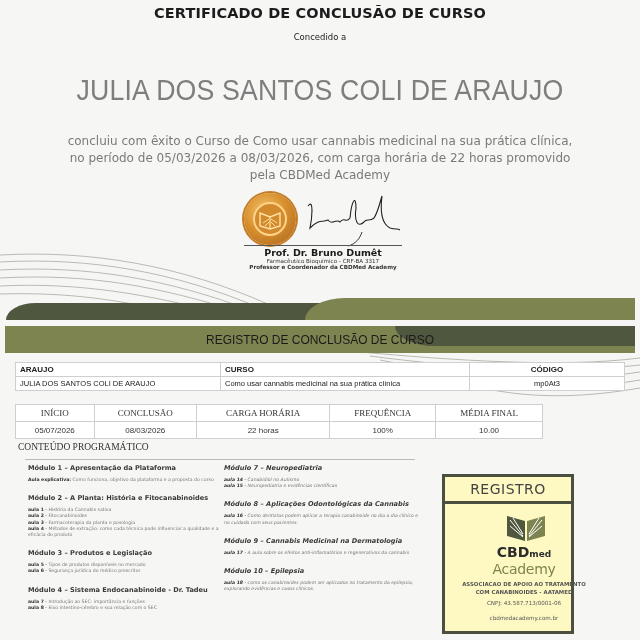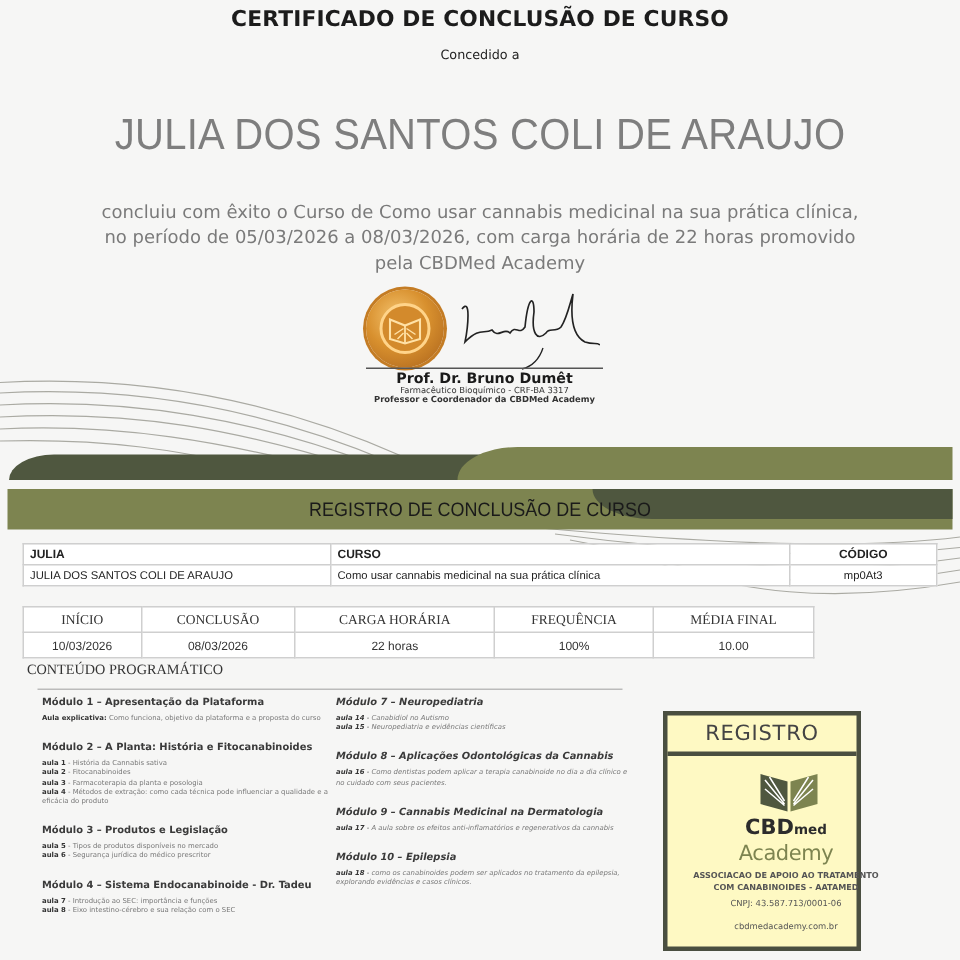--- a/index.html
+++ b/index.html
@@ -181,43 +181,43 @@
 
   <div class="band-top-dark"></div>
   <div class="band-top-olive"></div>
   <div class="band-reg-olive"></div>
   <div class="band-reg-dark"></div>
   <div class="reg-title">REGISTRO DE CONCLUSÃO DE CURSO</div>
 
   <table class="t1">
     <tbody>
         <tr>
-      <td class="hdr" style="width:205px">JULIA</td>
-      <td class="hdr" style="width:306px">CURSO</td>
+      <td class="hdr" style="width:205px">ARAUJO</td>
+      <td class="hdr" style="width:249px">CURSO</td>
       <td class="hdr center">CÓDIGO</td>
     </tr>
     <tr>
       <td>JULIA DOS SANTOS COLI DE ARAUJO</td>
       <td>Como usar cannabis medicinal na sua prática clínica</td>
       <td class="center">mp0At3</td>
     </tr>
   </tbody>
     </table>
 
   <table class="t2">
     <tbody>
         <tr class="hdr">
       <td>INÍCIO</td>
       <td>CONCLUSÃO</td>
       <td>CARGA HORÁRIA</td>
       <td>FREQUÊNCIA</td>
       <td>MÉDIA FINAL</td>
     </tr>
     <tr class="val">
-      <td>10/03/2026</td>
+      <td>05/07/2026</td>
       <td>08/03/2026</td>
       <td>22 horas</td>
       <td>100%</td>
       <td>10.00</td>
     </tr>
   </tbody>
     </table>
 
   <div class="prog-title">CONTEÚDO PROGRAMÁTICO</div>
   <div class="prog-rule"></div>

